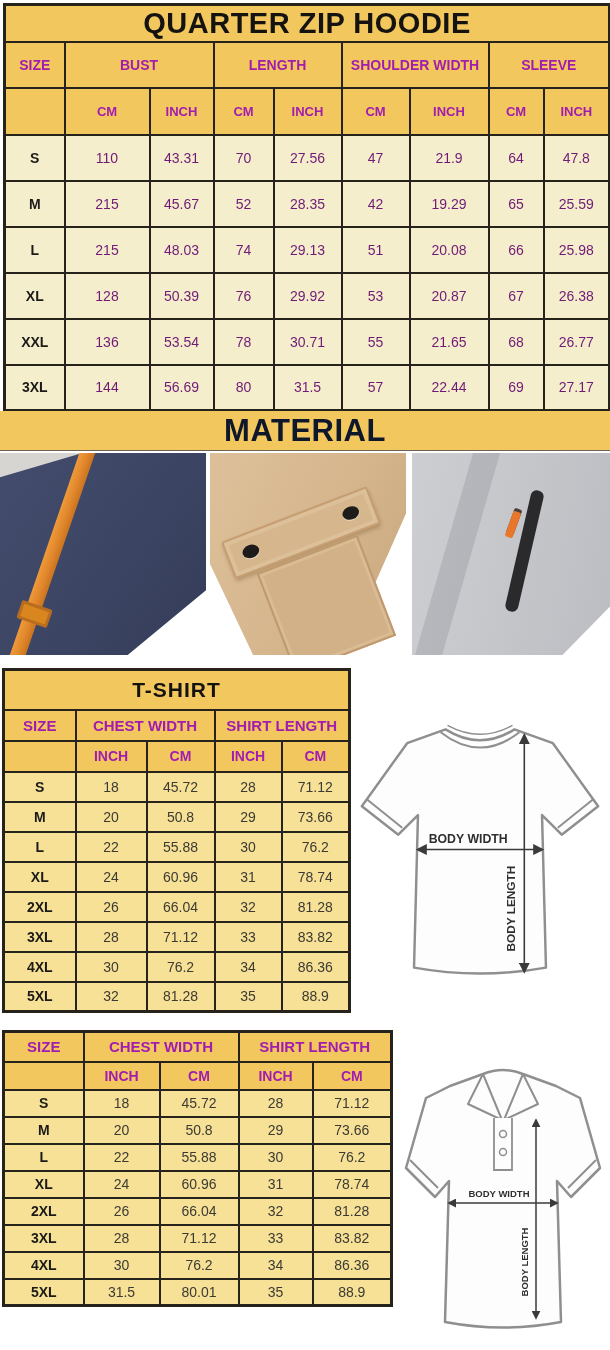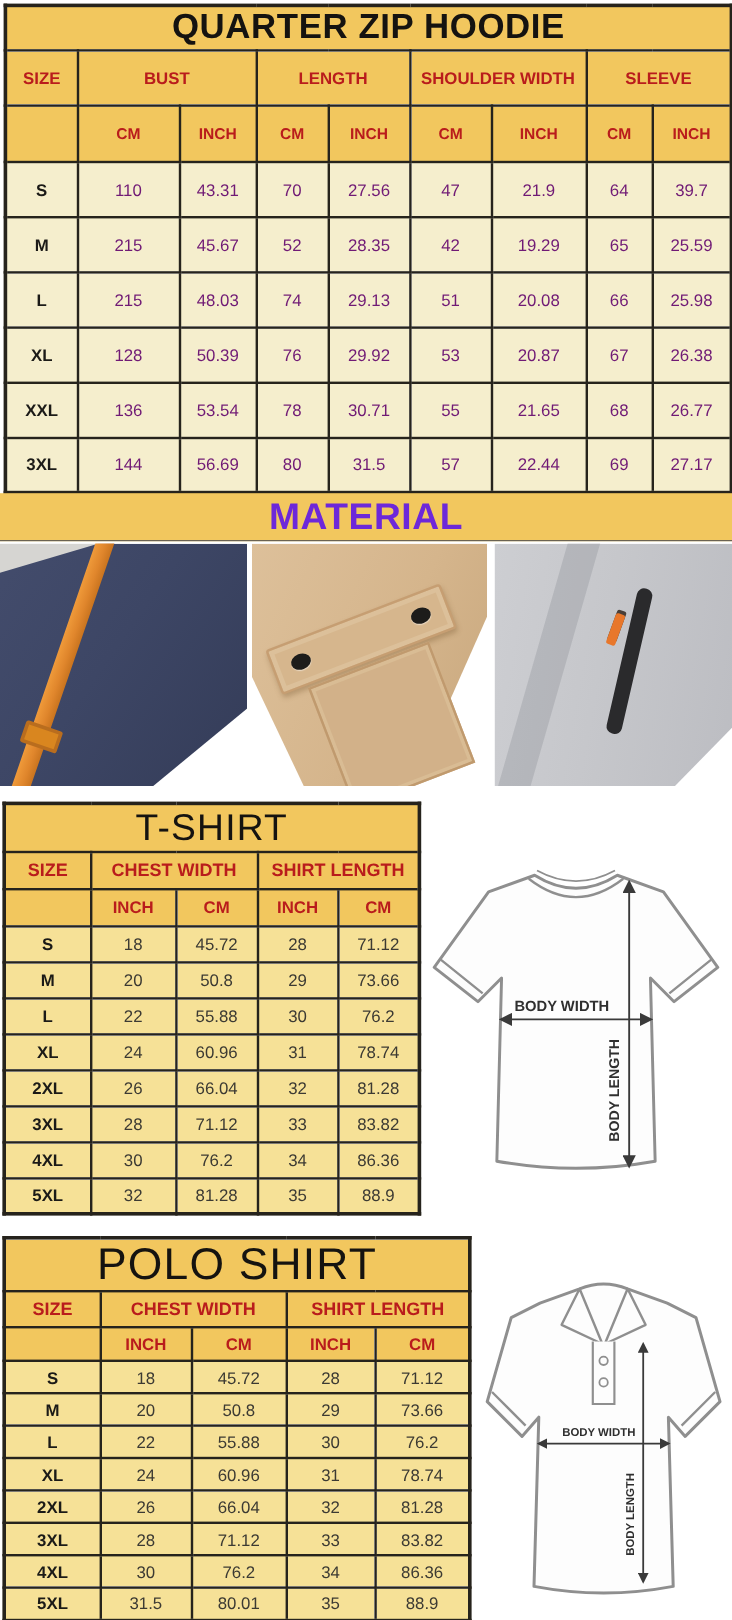--- a/index.html
+++ b/index.html
@@ -5,61 +5,61 @@
   html,body{margin:0;padding:0;background:#fff;}
   .page{position:relative;width:610px;height:1350px;background:#ffffff;overflow:hidden;
         font-family:"Liberation Sans",sans-serif;}
 
   
   .tbl{position:absolute;border-collapse:collapse;table-layout:fixed;background:#fff;
        border:3px solid #26231c;}
   .tbl th,.tbl td{border:2px solid #26231c;text-align:center;vertical-align:middle;
        padding:0;overflow:hidden;white-space:nowrap;}
   .title-cell{background:#f2c75e;color:#151310;}
-  .hdr{background:#f2c75e;color:#b91c1c;font-weight:bold;}
+  .hdr{background:#f2c75e;color:#a21caf;font-weight:bold;}
 
   
   .hoodie{left:3px;top:3px;width:605px;}
   .hoodie .r-title{height:37px;}
   .hoodie .title-cell{font-size:29px;font-weight:bold;letter-spacing:.5px;}
   .hoodie .r-group{height:46px;}
   .hoodie .r-group .hdr{font-size:14px;}
   .hoodie .r-units{height:47px;}
   .hoodie .r-units .hdr{font-size:13px;}
   .hoodie tbody tr{height:46px;}
   .hoodie tbody td{background:#f5eecd;font-size:14px;color:#701a75;}
   .hoodie tbody td:first-child{font-weight:bold;color:#1b1a17;}
 
   
   .shirt tbody td{background:#f6e197;font-size:14px;color:#3c3a33;}
   .shirt tbody td:first-child{font-weight:bold;color:#1b1a17;}
 
   .tshirt-tbl{left:2px;top:668px;width:346px;}
   .tshirt-tbl .r-title{height:40px;}
-  .tshirt-tbl .title-cell{font-size:31px;font-weight:400;letter-spacing:1px;}
+  .tshirt-tbl .title-cell{font-size:21px;font-weight:700;letter-spacing:1px;}
   .tshirt-tbl .r-group{height:31px;}
   .tshirt-tbl .r-group .hdr{font-size:15px;}
   .tshirt-tbl .r-units{height:31px;}
   .tshirt-tbl .r-units .hdr{font-size:14px;}
   .tshirt-tbl tbody tr{height:30px;}
 
   .polo-tbl{left:2px;top:1030px;width:388px;}
   .polo-tbl .r-title{height:42px;}
   .polo-tbl .title-cell{font-size:37px;font-weight:400;letter-spacing:1px;}
   .polo-tbl .r-group{height:30px;}
   .polo-tbl .r-group .hdr{font-size:15px;}
   .polo-tbl .r-units{height:28px;}
   .polo-tbl .r-units .hdr{font-size:14px;}
   .polo-tbl tbody tr{height:27px;}
 
   
   .material-banner{position:absolute;left:0;top:411px;width:610px;height:39px;
       background:#f2c75e;border-bottom:1px solid #6b6352;display:flex;
       align-items:center;justify-content:center;font-size:31px;font-weight:bold;
-      color:#6d28d9;letter-spacing:.5px;}
+      color:#0f172a;letter-spacing:.5px;}
 
   
   .photo{position:absolute;top:453px;height:202px;background:#fff;overflow:hidden;}
   .photo1{left:0;width:206px;}
   .photo2{left:210px;width:196px;}
   .photo3{left:412px;width:198px;}
 
   .gray-corner{position:absolute;left:0;top:0;width:100px;height:45px;background:#d6d5d2;}
   .navy-fabric{position:absolute;inset:0;
       background:linear-gradient(125deg,#434c6c 0%,#3d4665 45%,#343c58 100%);
@@ -147,21 +147,21 @@
     <tbody>
         <tr>
           <td>S</td>
           <td>110</td>
           <td>43.31</td>
           <td>70</td>
           <td>27.56</td>
           <td>47</td>
           <td>21.9</td>
           <td>64</td>
-          <td>39.7</td>
+          <td>47.8</td>
         </tr>
         <tr>
           <td>M</td>
           <td>215</td>
           <td>45.67</td>
           <td>52</td>
           <td>28.35</td>
           <td>42</td>
           <td>19.29</td>
           <td>65</td>
@@ -349,23 +349,20 @@
 
   <table class="tbl shirt polo-tbl">
     <colgroup>
       <col style="width:80px">
         <col style="width:76px">
         <col style="width:79px">
       <col style="width:74px">
         <col style="width:79px">
     </colgroup>
     <thead>
-      <tr class="r-title">
-        <th colspan="5" class="title-cell">POLO SHIRT</th>
-      </tr>
       <tr class="r-group">
         <th class="hdr">SIZE</th>
         <th class="hdr" colspan="2">CHEST WIDTH</th>
         <th class="hdr" colspan="2">SHIRT LENGTH</th>
       </tr>
       <tr class="r-units">
         <th class="hdr"></th>
         <th class="hdr">INCH</th>
         <th class="hdr">CM</th>
         <th class="hdr">INCH</th>

